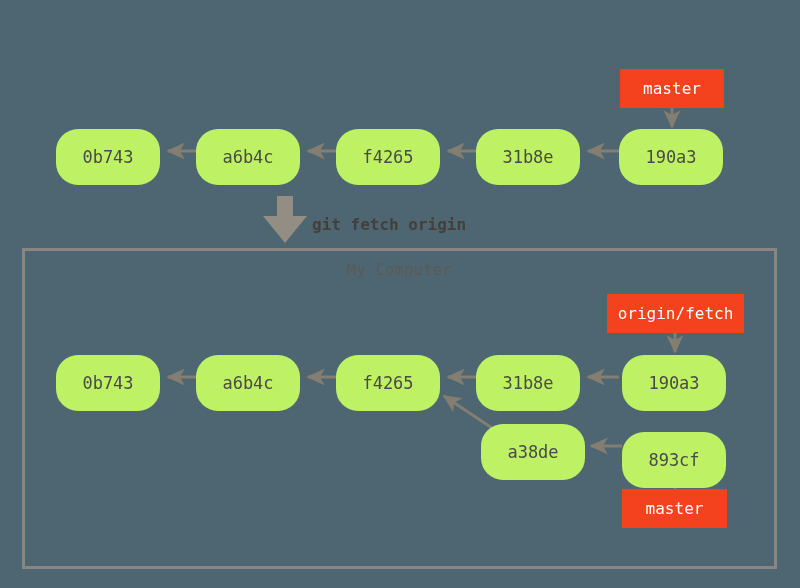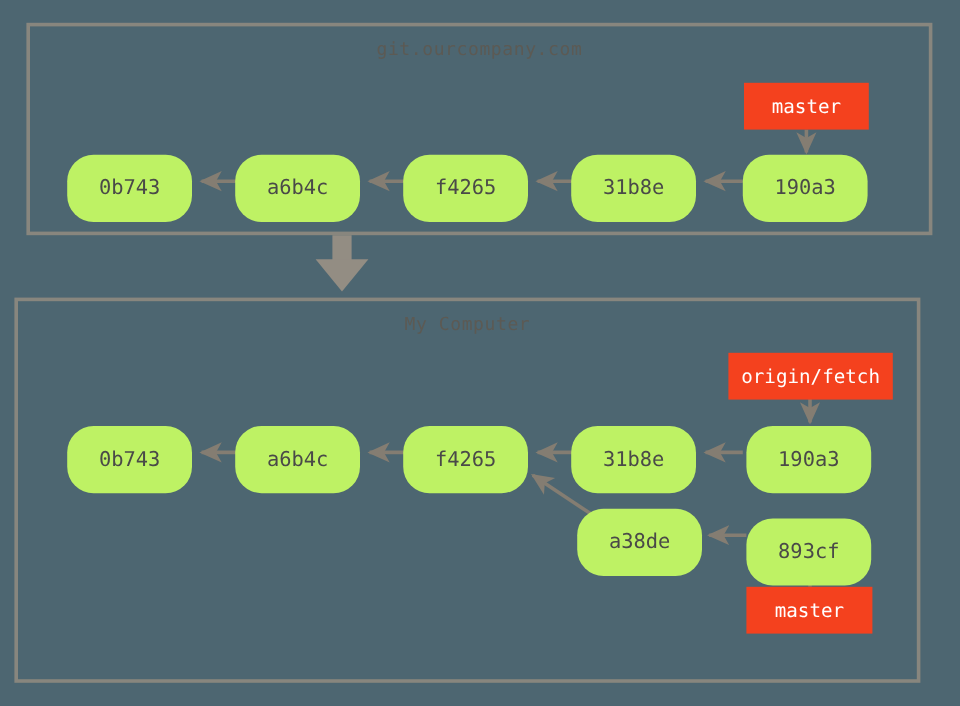--- a/index.html
+++ b/index.html
@@ -119,34 +119,32 @@
 
     <g stroke="#847d72" stroke-width="3" fill="none" marker-end="url(#ah)">
       <line x1="675" y1="332" x2="675" y2="352"></line>
     </g>
 
     <g stroke="#847d72" stroke-width="3" fill="none" marker-end="url(#ah)">
       <line x1="675" y1="489" x2="675" y2="470"></line>
     </g>
   </svg>
 
-  <div class="panel" style="left:22px; top:19px; width:755px; height:177px;">
-    <div class="panel-title">git.ourcompany.com</div>
-  </div>
 
   <div class="commit" style="left:56px; top:129px;">0b743</div>
   <div class="commit" style="left:196px; top:129px;">a6b4c</div>
   <div class="commit" style="left:336px; top:129px;">f4265</div>
   <div class="commit" style="left:476px; top:129px;">31b8e</div>
   <div class="commit" style="left:619px; top:129px;">190a3</div>
 
   <div class="branch" style="left:620px; top:69px; width:104px;">master</div>
 
+  <div class="cmd-label" style="left:312px; top:215px;">git fetch origin</div>
 
-  <div class="panel" style="left:12px; top:248px; width:755px; height:321px;padding-left:46px;">
+  <div class="panel" style="left:22px; top:248px; width:755px; height:321px;padding-left:46px;">
     <div class="panel-title">My Computer</div>
   </div>
 
   <div class="commit" style="left:56px; top:355px;">0b743</div>
   <div class="commit" style="left:196px; top:355px;">a6b4c</div>
   <div class="commit" style="left:336px; top:355px;">f4265</div>
   <div class="commit" style="left:476px; top:355px;">31b8e</div>
   <div class="commit" style="left:622px; top:355px;">190a3</div>
 
   <div class="commit" style="left:481px; top:424px;">a38de</div>

